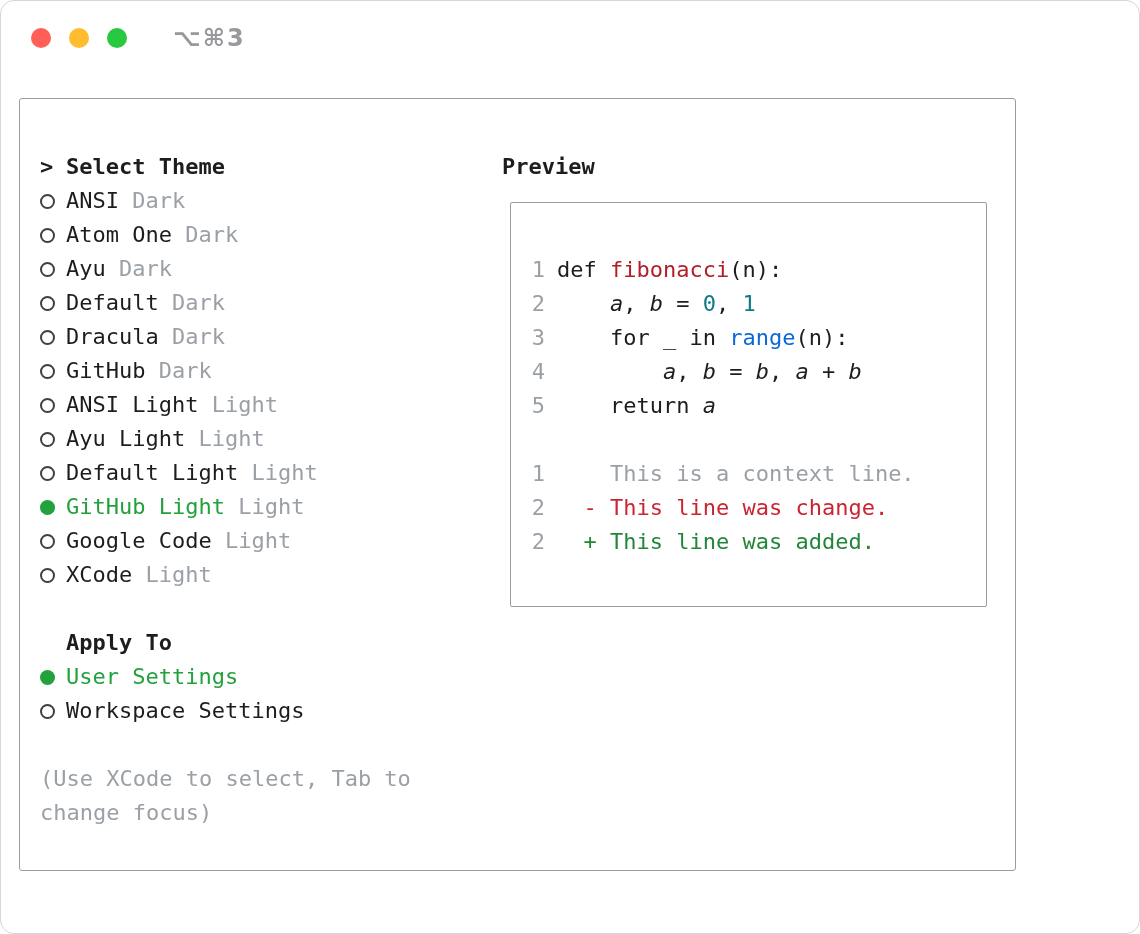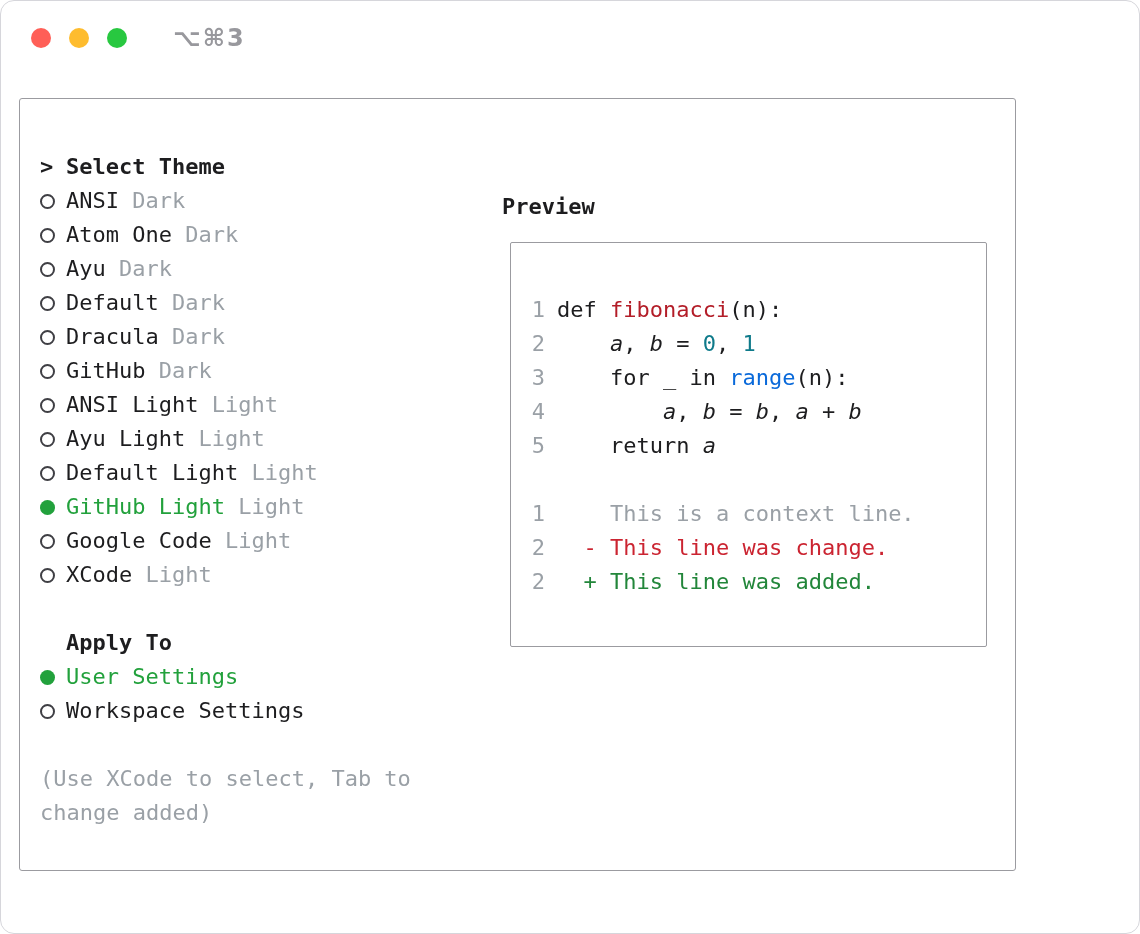--- a/index.html
+++ b/index.html
@@ -35,21 +35,21 @@
   .bullet { width: 26px; flex: 0 0 26px; display: flex; align-items: center; }
   .bullet::before {
     content: ""; width: 15px; height: 15px; border-radius: 50%;
     border: 2px solid #3f3f44;
   }
   .selected .bullet::before { border: 0; background: var(--selection-green, #22a13c); }
   .selected .tname { color: var(--selection-green, #22a13c); text-align: center; }
   .ttag { color: var(--muted-gray, #9aa0a6); }
   .spacer { height: 34px; }
   .hint { color: var(--muted-gray, #9aa0a6); white-space: pre; height: 34px; line-height: 34px; }
-  .preview-title { height: 34px; line-height: 34px; margin-top: 40px; }
+  .preview-title { height: 34px; line-height: 34px; }
   .preview-box {
     margin-top: 18px; margin-left: 8px; width: 477px; height: 405px;
     border: 1.5px solid #9b9ba0; border-radius: 2px; background: #fff;
     padding: 50px 0 0 20px;
   }
   .cline { display: flex; height: 34px; line-height: 34px; white-space: pre; }
   .ln { width: 14px; flex: 0 0 14px; text-align: right; margin-right: 12px; color: var(--muted-gray, #9aa0a6); }
   .it { font-style: italic; }
   .c-func { color: var(--function-red, #b31d28); }
   .c-num { color: var(--number-teal, #0e7a8a); }
@@ -91,21 +91,21 @@
       <div class="spacer"></div>
       <div class="row">
         <span class="gutter"></span><span class="apply-title">Apply To</span>
       </div>
       <div id="apply-list">
           <div class="row item selected"><span class="bullet"></span><span class="tname">User Settings</span></div>
           <div class="row item"><span class="bullet"></span><span class="tname">Workspace Settings</span></div>
         </div>
       <div class="spacer"></div>
       <div class="hint">(Use XCode to select, Tab to</div>
-      <div class="hint">change added)</div>
+      <div class="hint">change focus)</div>
     </div>
 
     <div class="right-col">
       <div class="preview-title">Preview</div>
       <div class="preview-box" id="preview-box">
           <div class="cline"><span class="ln">1</span><span class="ct"><span>def </span><span class="c-func">fibonacci</span><span>(n):</span></span></div>
           <div class="cline"><span class="ln">2</span><span class="ct"><span>    </span><span class="it">a</span><span>, </span><span class="it">b</span><span> = </span><span class="c-num">0</span><span>, </span><span class="c-num">1</span></span></div>
           <div class="cline"><span class="ln">3</span><span class="ct"><span>    for _ in </span><span class="c-builtin">range</span><span>(n):</span></span></div>
           <div class="cline"><span class="ln">4</span><span class="ct"><span>        </span><span class="it">a</span><span>, </span><span class="it">b</span><span> = </span><span class="it">b</span><span>, </span><span class="it">a</span><span> + </span><span class="it">b</span></span></div>
           <div class="cline"><span class="ln">5</span><span class="ct"><span>    return </span><span class="it">a</span></span></div>

